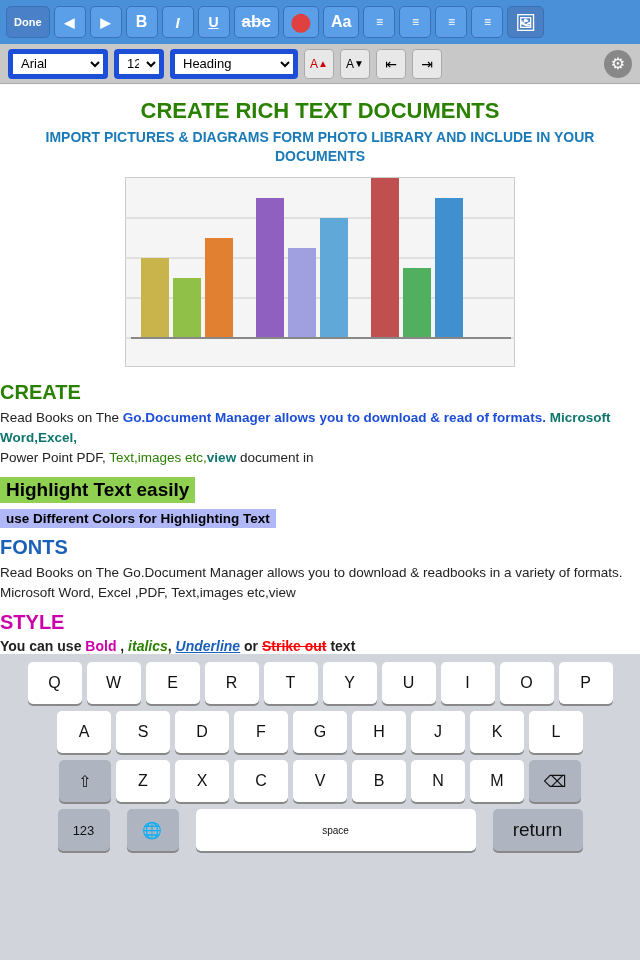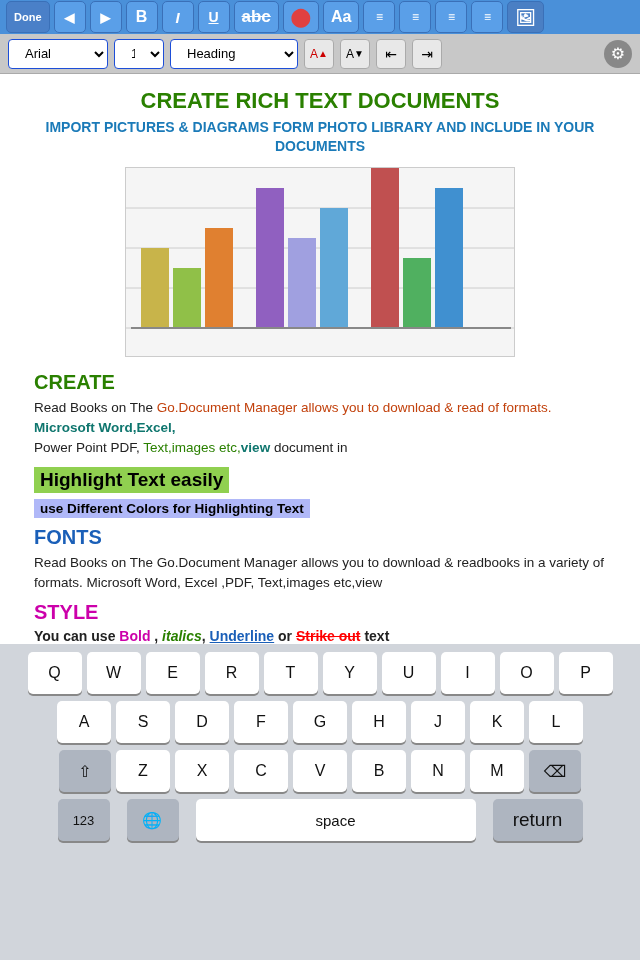--- a/index.html
+++ b/index.html
@@ -3,21 +3,21 @@
   <meta charset="utf-8">
   <style>
     * { box-sizing: border-box; margin: 0; padding: 0; }
     body { width: 640px; height: 960px; overflow: hidden; font-family: Arial, sans-serif; background: #d1d5db; }
 
     
     .toolbar-top {
       display: flex; align-items: center;
       background: #4a90d9;
       padding: 4px 6px;
-      height: 34px;
+      height: 44px;
       gap: 4px;
     }
     .tb-btn {
       background: #5a9fe8;
       border: 1px solid #3a70b8;
       border-radius: 5px;
       color: white;
       font-size: 13px;
       font-weight: bold;
       padding: 4px 7px;
@@ -33,25 +33,25 @@
     .toolbar-second {
       display: flex; align-items: center;
       background: #c8c8c8;
       padding: 4px 8px;
       height: 40px;
       gap: 6px;
       border-bottom: 1px solid #aaa;
     }
     .tb2-select {
       background: white;
-      border: 1px solid #1d4ed8;
+      border: 5px solid #1d4ed8;
       border-radius: 4px;
       height: 30px;
       font-size: 13px;
-      padding: 0 12px;
+      padding: 0 4px;
     }
     .font-select { width: 100px; }
     .size-select { width: 50px; }
     .heading-select { width: 128px; }
     .tb2-btn {
       background: #e8e8e8;
       border: 1px solid #aaa;
       border-radius: 4px;
       height: 30px;
       min-width: 30px;
@@ -65,21 +65,21 @@
       border-radius: 50%;
       width: 28px; height: 28px;
       display: flex; align-items: center; justify-content: center;
       color: white; font-size: 16px;
       cursor: pointer;
     }
 
     
     .doc-area {
       background: white;
-      padding: 14px 34px;
+      padding: 14px 0;
       height: 570px;
       overflow-y: auto;
     }
     .doc-h1 {
       color: #2a8000;
       font-size: 22px;
       font-weight: bold;
       text-align: center;
       line-height: 1.2;
       margin-bottom: 4px;
@@ -101,30 +101,30 @@
     .section-heading {
       color: #2a8000;
       font-size: 20px;
       font-weight: bold;
       margin-bottom: 4px;
     }
     .section-heading.blue { color: #1a5fb8; }
     .section-heading.magenta { color: #cc00aa; }
 
     .para { font-size: 13.5px; color: #222; line-height: 1.5; margin-bottom: 8px; }
-    .bold-red { color: #c2410c; font-weight: normal; }
+    .bold-red { color: #1d4ed8; font-weight: bold; }
     .bold-blue { color: #0f766e; font-weight: bold; }
     .green-text { color: #2a8000; }
     .highlight-green { background: #90d050; padding: 2px 6px; font-weight: bold; font-size: 19px; display: inline-block; margin-bottom: 6px; }
     .highlight-blue { background: #b0b8f8; padding: 2px 6px; font-weight: bold; font-size: 13.5px; display: inline-block; margin-bottom: 8px; }
 
     .style-line { font-size: 14px; font-weight: bold; color: #222; }
     .style-bold { color: #cc00aa; font-weight: bold; }
     .style-italic { color: #2a8000; font-style: italic; }
-    .style-underline { color: #1a5fb8; text-decoration: underline; }
+    .style-underline { color: #1a5fb8; text-decoration: underline; font-style: italic; }
     .style-strike { color: red; text-decoration: line-through; }
 
     
     .keyboard {
       background: #d1d5db;
       padding: 8px 4px 4px;
       height: 306px;
     }
     .kb-row {
       display: flex;
@@ -300,16 +300,16 @@
     <div class="kb-key">V</div>
     <div class="kb-key">B</div>
     <div class="kb-key">N</div>
     <div class="kb-key">M</div>
     <div class="kb-key dark delete-key">⌫</div>
   </div>
 
   <div class="kb-row kb-bottom-row">
     <div class="kb-key dark nums-key" style="font-size:13px;">123</div>
     <div class="kb-key dark globe-key" style="font-size:16px;">🌐</div>
-    <div class="kb-key space-key" style="font-size:15px;">space</div>
+    <div class="kb-key space-key" style="font-size:10px;">space</div>
     <div class="kb-key return-key" style="font-size:19px;">return</div>
   </div>
 </div>
 
 </body></html>

